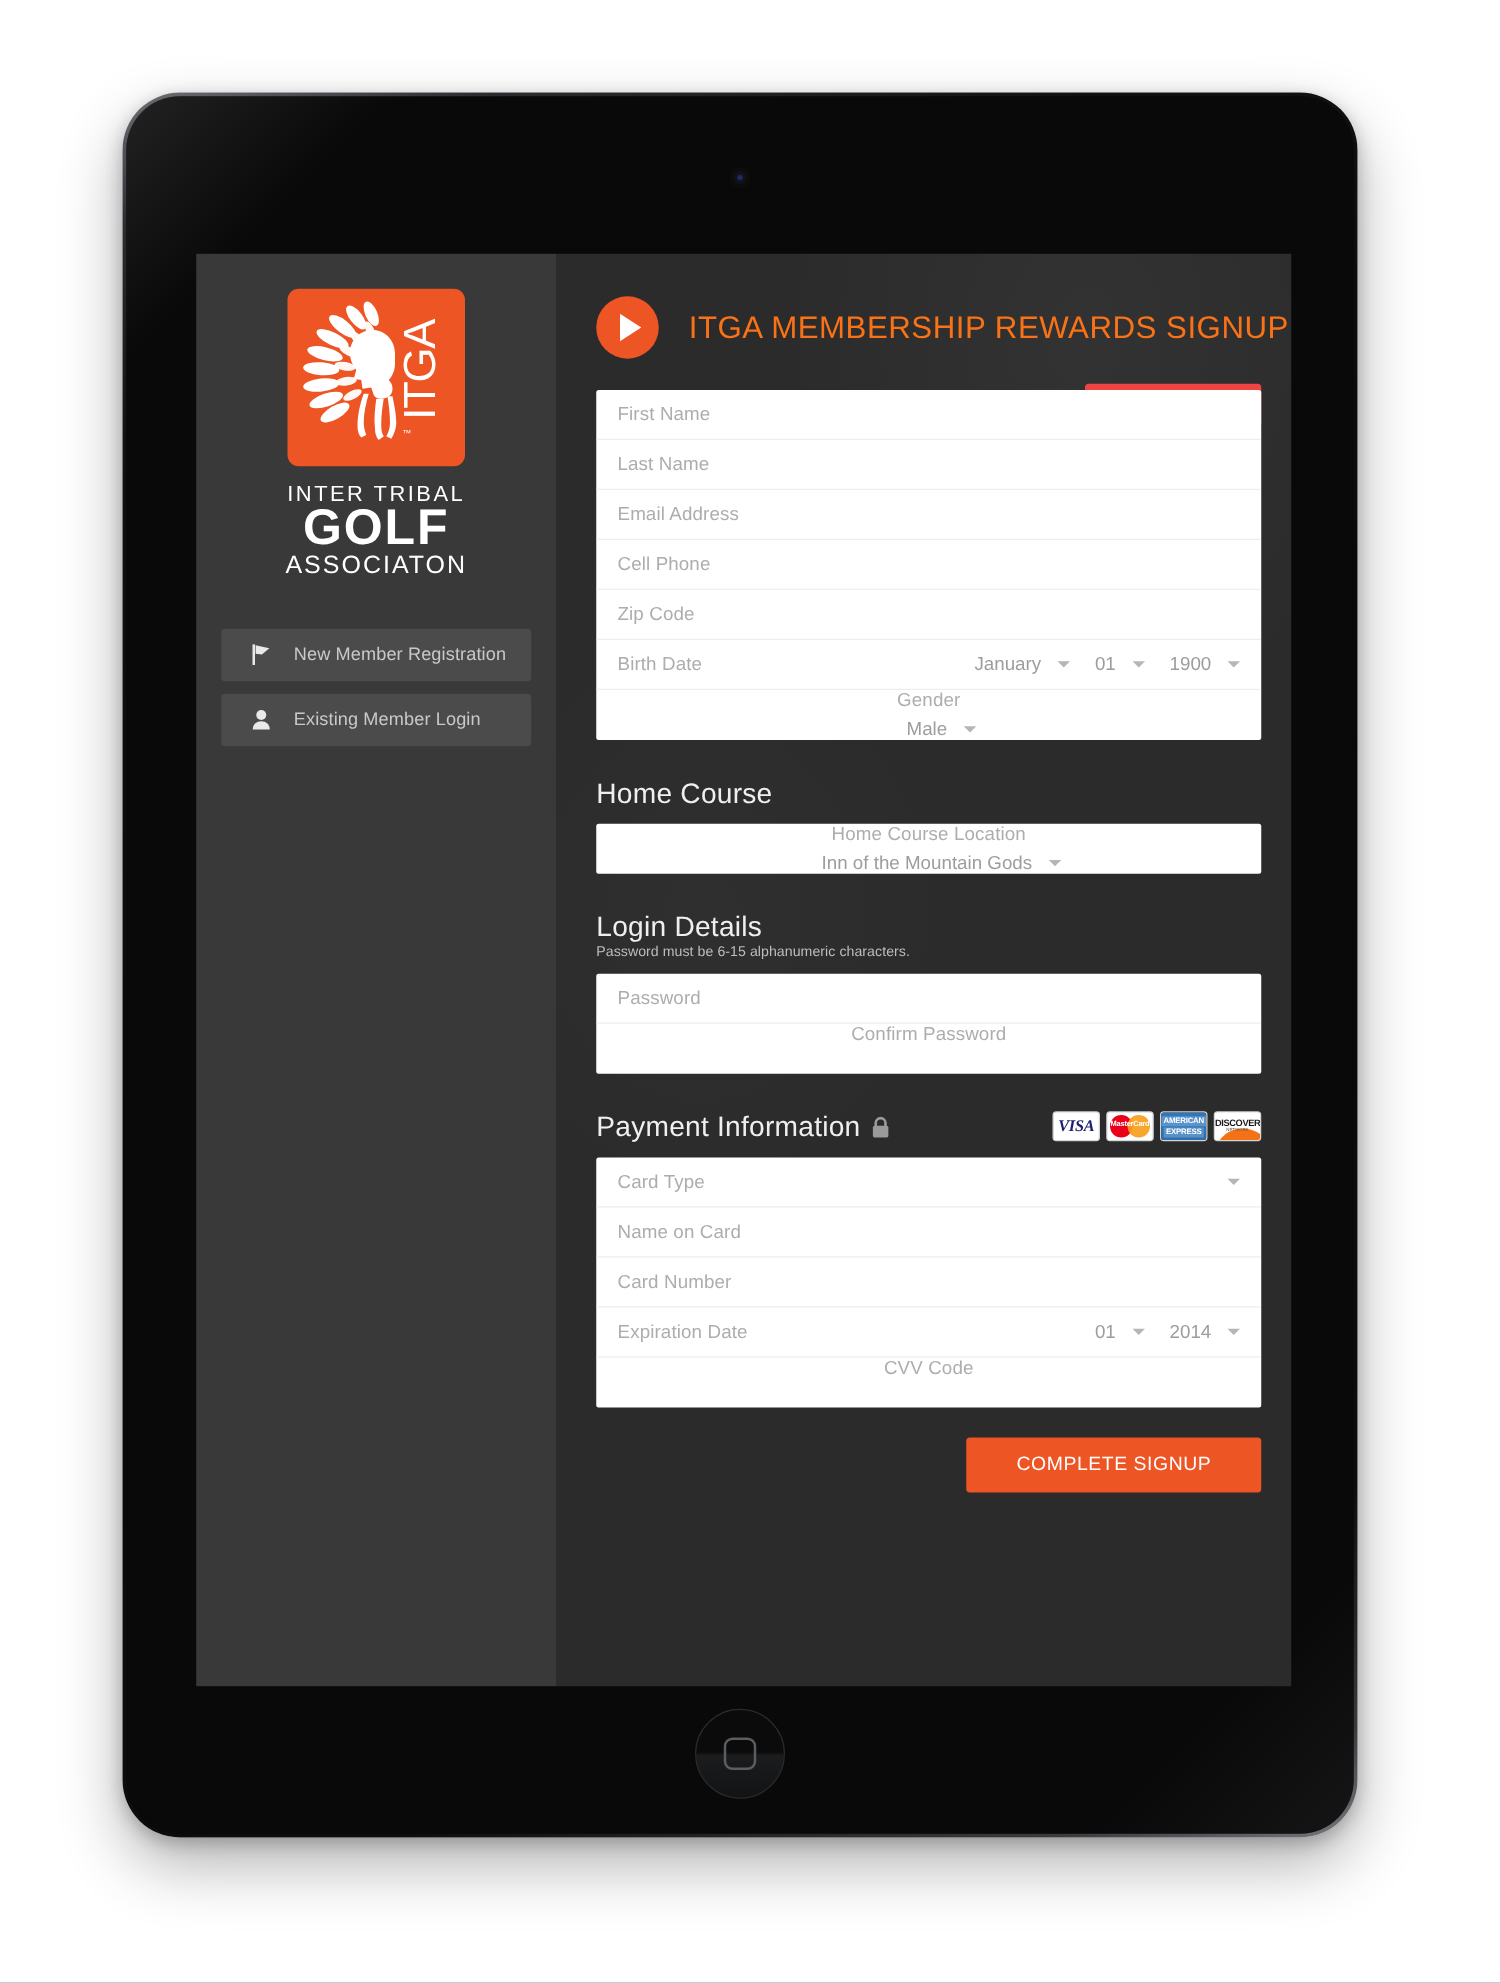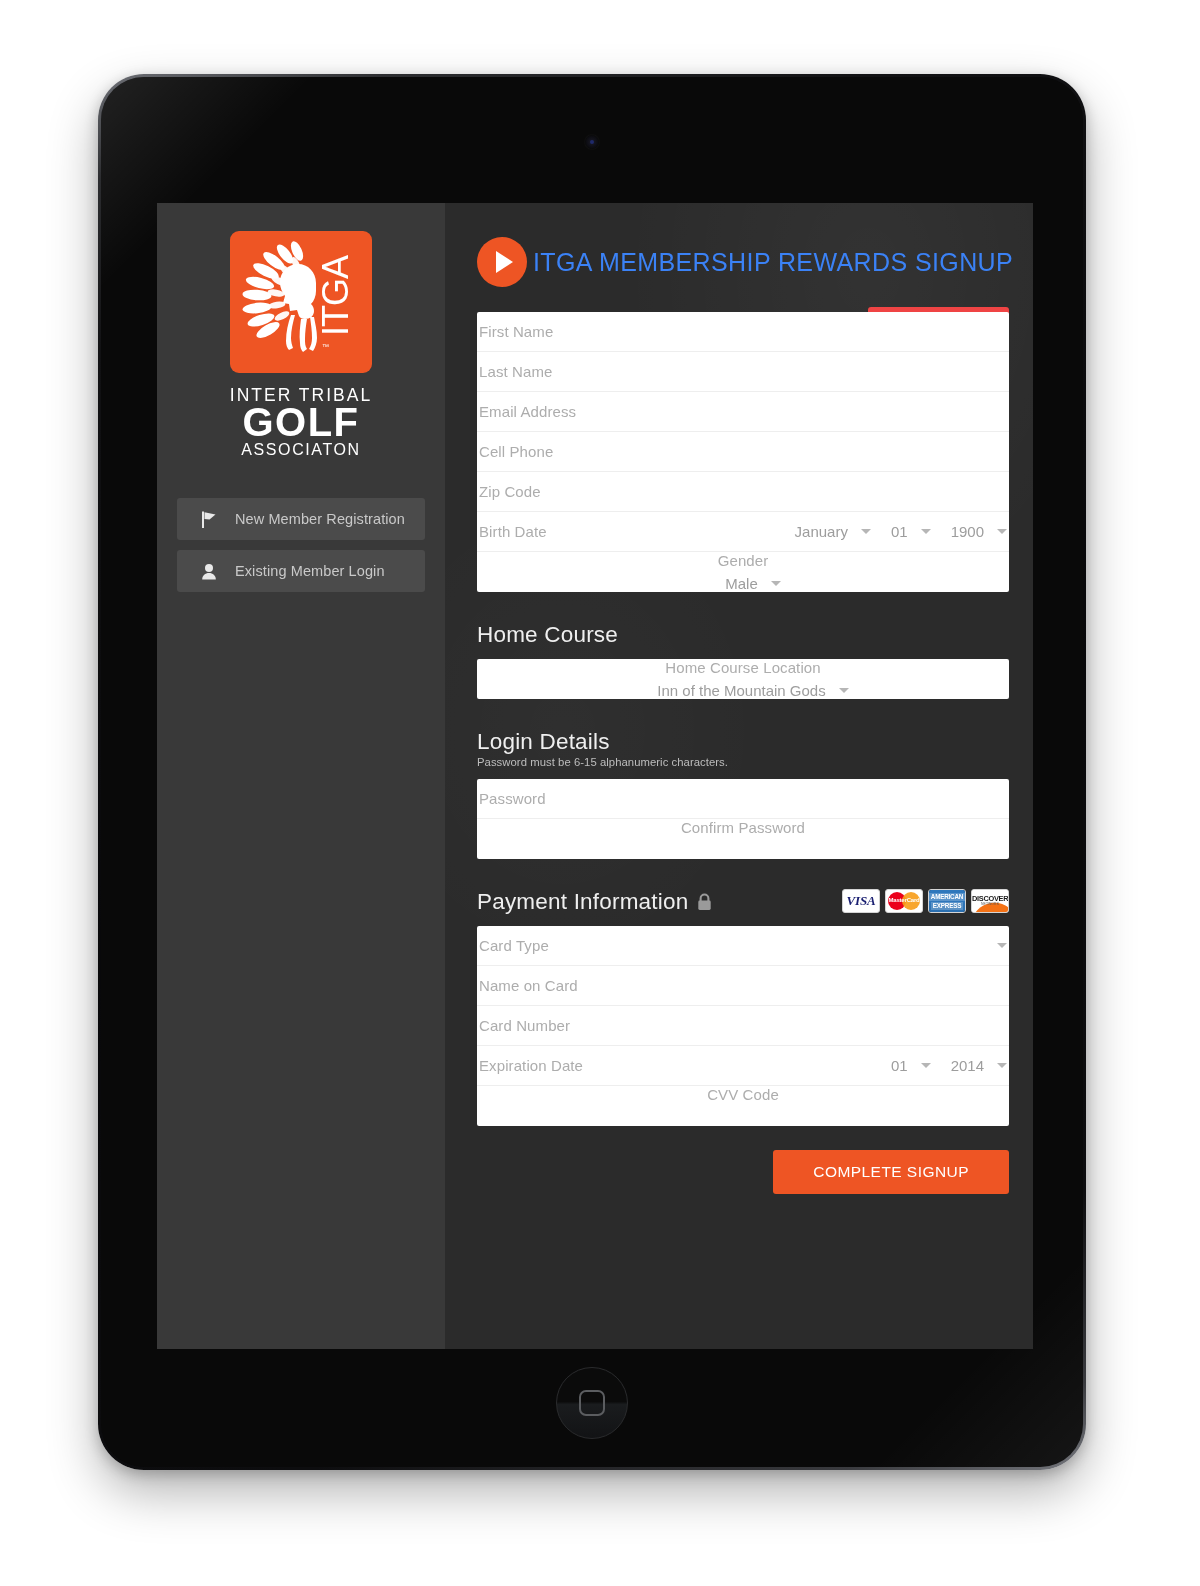--- a/index.html
+++ b/index.html
@@ -90,21 +90,21 @@
   #logo-text { margin-top: 13px; color: #ffffff; }
   .logo-line1 {
     font-size: 17.5px; letter-spacing: 2.0px; font-weight: 400;
     line-height: 1.05;
   }
   .logo-line2 {
     font-size: 40px; font-weight: 700; letter-spacing: 1.5px;
     line-height: .98; margin-top: -1px;
   }
   .logo-line3 {
-    font-size: 16px; font-weight: 400; letter-spacing: 1.6px;
+    font-size: 20px; font-weight: 400; letter-spacing: 1.6px;
     line-height: 1.05; margin-top: -1px;
   }
 
   #sidebar-nav { margin-top: 40px; }
   .nav-item {
     display: flex; align-items: center;
     height: 42px;
     background: #4b4b4b;
     border-radius: 3px;
     padding-left: 24px;
@@ -144,22 +144,22 @@
     flex: 0 0 50px;
   }
   #play-triangle {
     width: 0; height: 0;
     border-left: 17px solid #ffffff;
     border-top: 11px solid transparent;
     border-bottom: 11px solid transparent;
     margin-left: 5px;
   }
   #page-title {
-    margin-left: 6px;
-    color: #3b82f6;
+    margin-left: 24px;
+    color: #f97316;
     font-size: 25px;
     letter-spacing: .4px;
     font-weight: 400;
     white-space: nowrap;
   }
 
   
   #badge-row { position: relative; height: 14px; }
   #age-badge {
     position: absolute;
@@ -204,21 +204,21 @@
   
   .form-card {
     background: #ffffff;
     border-radius: 2px;
     margin-top: 11px;
     overflow: hidden;
   }
   .field-row {
     height: 40px;
     display: flex; align-items: center;
-    padding: 0 2px;
+    padding: 0 17px;
     border-bottom: 1px solid #eeeeee;
     cursor: text;
   }
   .field-row:last-child { border-bottom: none; flex-direction: column; }
   .field-label {
     color: #adadad;
     font-size: 15px;
     letter-spacing: .1px;
     flex: 1;
   }

